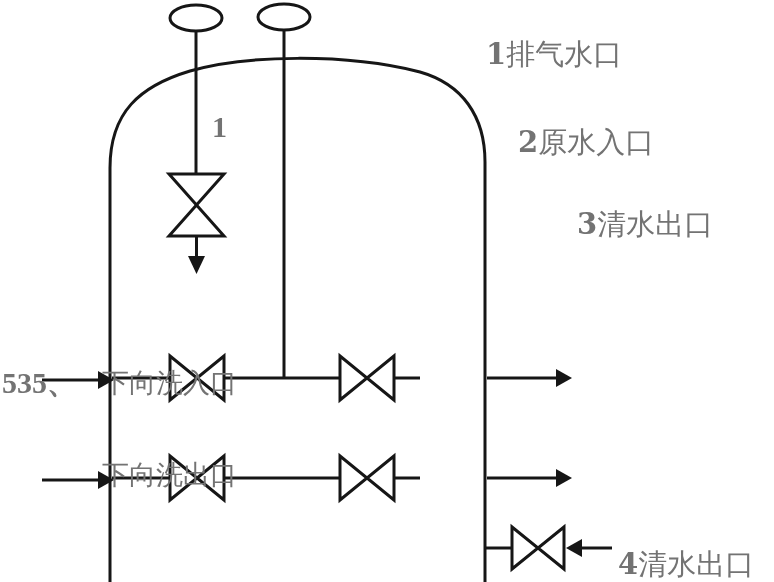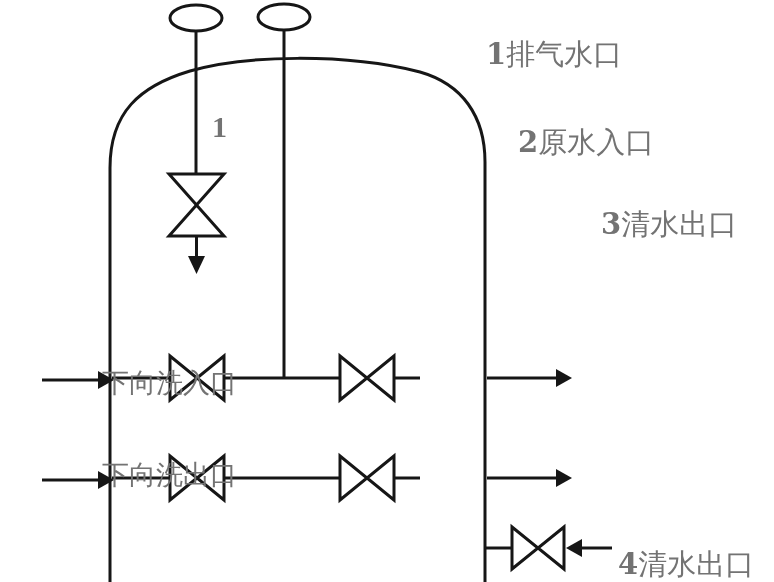--- a/index.html
+++ b/index.html
@@ -9,21 +9,21 @@
     background:#fff;
     font-family:"Liberation Serif","DejaVu Serif",serif;
     overflow:hidden;
   }
   .canvas svg{position:absolute;left:0;top:0;}
   .lbl{position:absolute;color:#737373;white-space:nowrap;line-height:1;}
   .legend{font-size:29px;}
   .legend b{font-weight:bold;font-family:"DejaVu Serif",serif;}
   .legend-1{left:486px;top:40px;}
   .legend-2{left:486px;top:128px;margin-left:32px;}
-  .legend-3{left:601px;top:210px;}
+  .legend-3{left:577px;top:210px;}
   .legend-4{left:618px;top:550px;}
   .valve-num{left:212px;top:112px;font-size:30px;font-weight:bold;}
   .left-num{font-size:30px;font-weight:bold;}
   .left-num-top{left:2px;top:368px;}
   .left-num-bottom{left:2px;top:460px;}
   .pipe-text{font-size:27px;}
   .pipe-text-top{left:102px;top:370px;}
   .pipe-text-bottom{left:102px;top:462px;}
 </style>
 </head>
@@ -76,17 +76,18 @@
   <span class="lbl valve-num">1</span>
 
   <span class="lbl legend legend-1"><b>1</b><span>排气水口</span></span>
 
   <span class="lbl legend legend-2"><b>2</b><span>原水入口</span></span>
 
   <span class="lbl legend legend-3"><b>3</b><span>清水出口</span></span>
 
   <span class="lbl legend legend-4"><b>4</b><span>清水出口</span></span>
 
+  <span class="lbl left-num left-num-top">535、</span>
 
   <span class="lbl pipe-text pipe-text-top">下向洗入口</span>
   <span class="lbl pipe-text pipe-text-bottom">下向洗出口</span>
 
 </div>
 
 </body></html>

